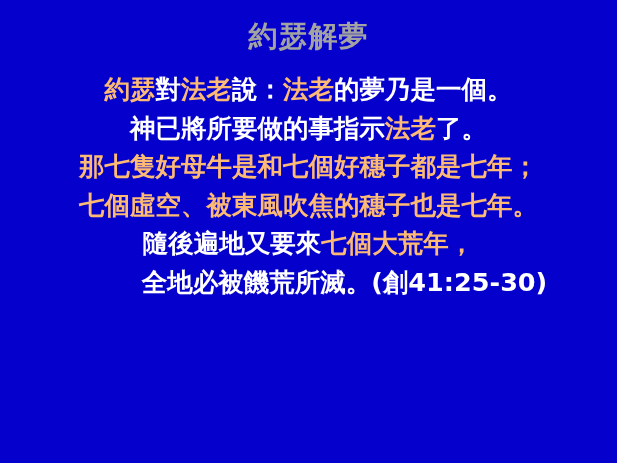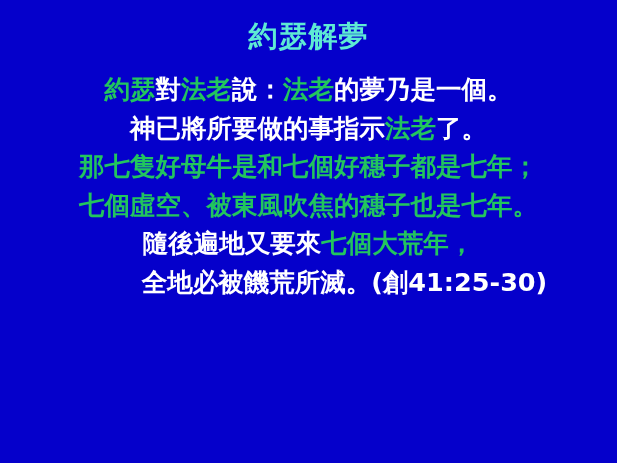--- a/index.html
+++ b/index.html
@@ -23,21 +23,21 @@
   }
   #slide-title {
     position: absolute;
     top: 17px;
     left: 0;
     width: 617px;
     text-align: center;
     font-size: 29px;
     line-height: 38px;
     font-weight: bold;
-    color: #5eead4;
+    color: #a3a3a3;
     letter-spacing: 1px;
     white-space: nowrap;
   }
   #body-block {
     position: absolute;
     top: 70px;
     left: 0;
     width: 617px;
     text-align: center;
   }
@@ -45,21 +45,21 @@
     width: 617px;
     text-align: center;
     font-size: 25.5px;
     line-height: 38.5px;
     font-weight: bold;
     color: #FFFFFF;
     white-space: nowrap;
     letter-spacing: 0px;
   }
   .seg { display: inline; }
-  .seg.hl { color: #22c55e; }
+  .seg.hl { color: #fdba74; }
   .seg.pl { color: #FFFFFF; }
   
   .verse-line.citation { letter-spacing: 0px; padding-left: 36px; }
 </style>
 </head>
 <body>
 
 <div id="slide">
 
   <div id="slide-title">約瑟解夢</div>

